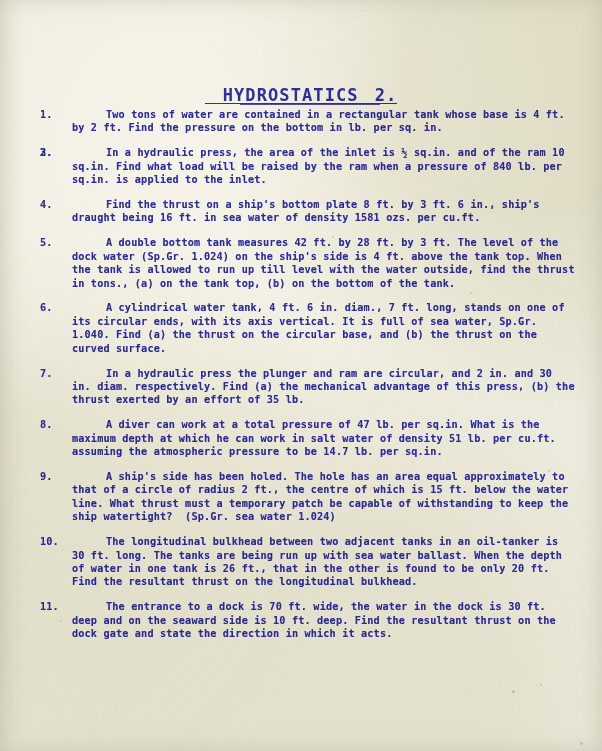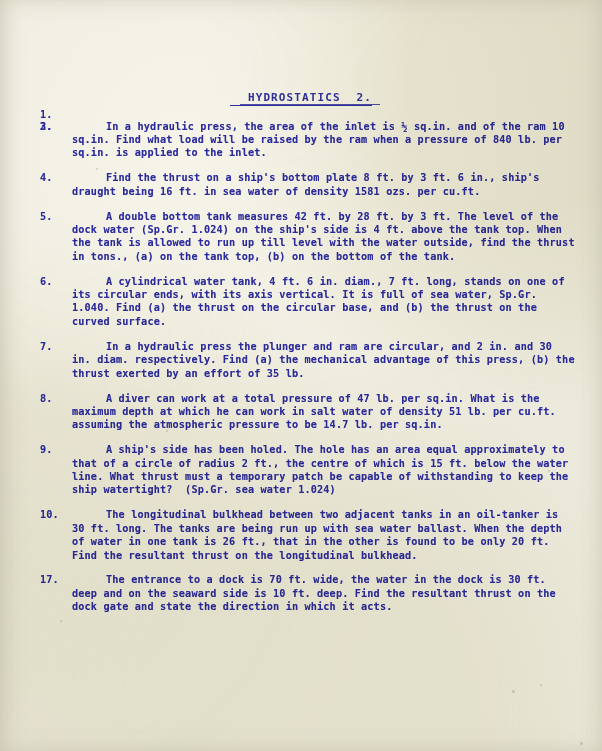--- a/index.html
+++ b/index.html
@@ -54,21 +54,21 @@
   .title-wrap {
     position: absolute;
     left: 0;
     top: 86px;
     width: 602px;
     text-align: center;
   }
   .title {
     display: inline-block;
     color: #2f2f9c;
-    font-size: 11px;
+    font-size: 17px;
     font-weight: bold;
     letter-spacing: 1.1px;
     line-height: 15px;
     padding-left: 18px;
     border-bottom: 1.6px solid #2f2f9c;
     filter: blur(.12px);
   }
   .title .num { padding-left: 16px; }
   .title-underline2 {
     position: absolute;
@@ -122,20 +122,21 @@
 
     <div class="title-wrap">
       <span class="title"><span>HYDROSTATICS</span><span class="num">2.</span></span>
     </div>
     <div class="title-underline2"></div>
 
     <div class="qlist">
 
       <div class="q">
         <span class="qn">1.</span>
+        <span class="qtext">Two tons of water are contained in a rectangular tank whose base is 4 ft. by 2 ft. Find the pressure on the bottom in lb. per sq. in.</span>
       </div>
 
       <div class="q">
         <span class="qn">2.</span>
       </div>
 
       <div class="q">
         <span class="qn">3.</span>
         <span class="qtext">In a hydraulic press, the area of the inlet is ½ sq.in. and of the ram 10 sq.in. Find what load will be raised by the ram when a pressure of 840 lb. per sq.in. is applied to the inlet.</span>
       </div>
@@ -169,21 +170,21 @@
         <span class="qn">9.</span>
         <span class="qtext">A ship's side has been holed. The hole has an area equal approximately to that of a circle of radius 2 ft., the centre of which is 15 ft. below the water line. What thrust must a temporary patch be capable of withstanding to keep the ship watertight?  (Sp.Gr. sea water 1.024)</span>
       </div>
 
       <div class="q">
         <span class="qn">10.</span>
         <span class="qtext">The longitudinal bulkhead between two adjacent tanks in an oil-tanker is 30 ft. long. The tanks are being run up with sea water ballast. When the depth of water in one tank is 26 ft., that in the other is found to be only 20 ft. Find the resultant thrust on the longitudinal bulkhead.</span>
       </div>
 
       <div class="q">
-        <span class="qn">17.</span>
+        <span class="qn">11.</span>
         <span class="qtext">The entrance to a dock is 70 ft. wide, the water in the dock is 30 ft. deep and on the seaward side is 10 ft. deep. Find the resultant thrust on the dock gate and state the direction in which it acts.</span>
       </div>
 
     </div>
 
     <div class="grain"></div>
     <div class="edge-shade"></div>
 
     <div class="speck" style="left:96px;  top:168px; width:2px; height:2px;"></div>
     <div class="speck" style="left:332px; top:236px; width:2px; height:2px;"></div>

